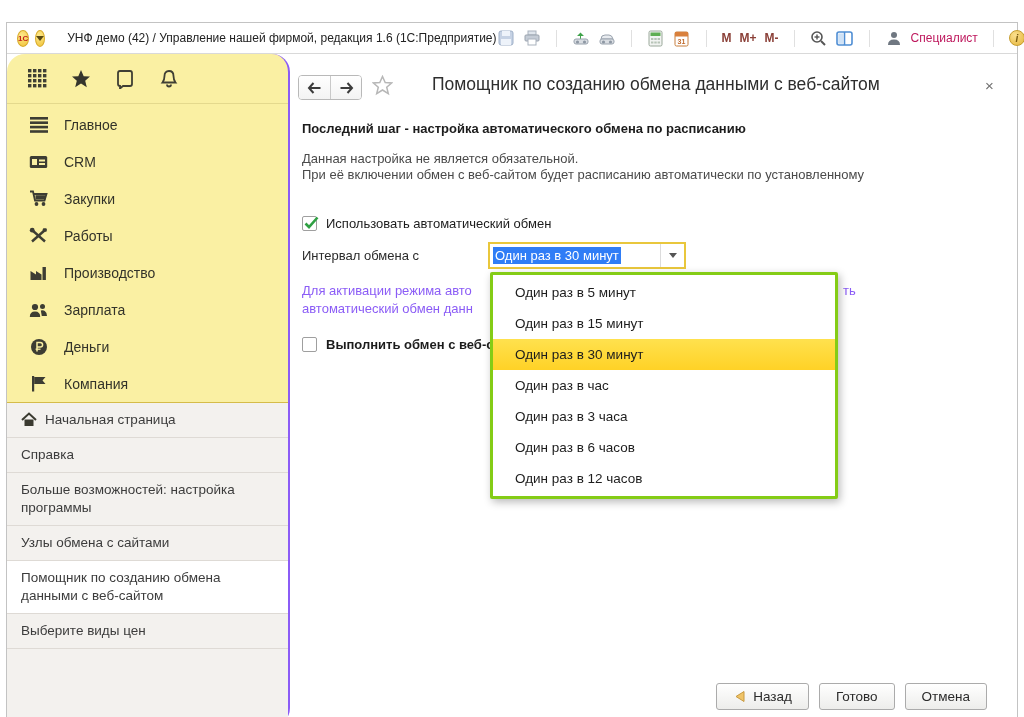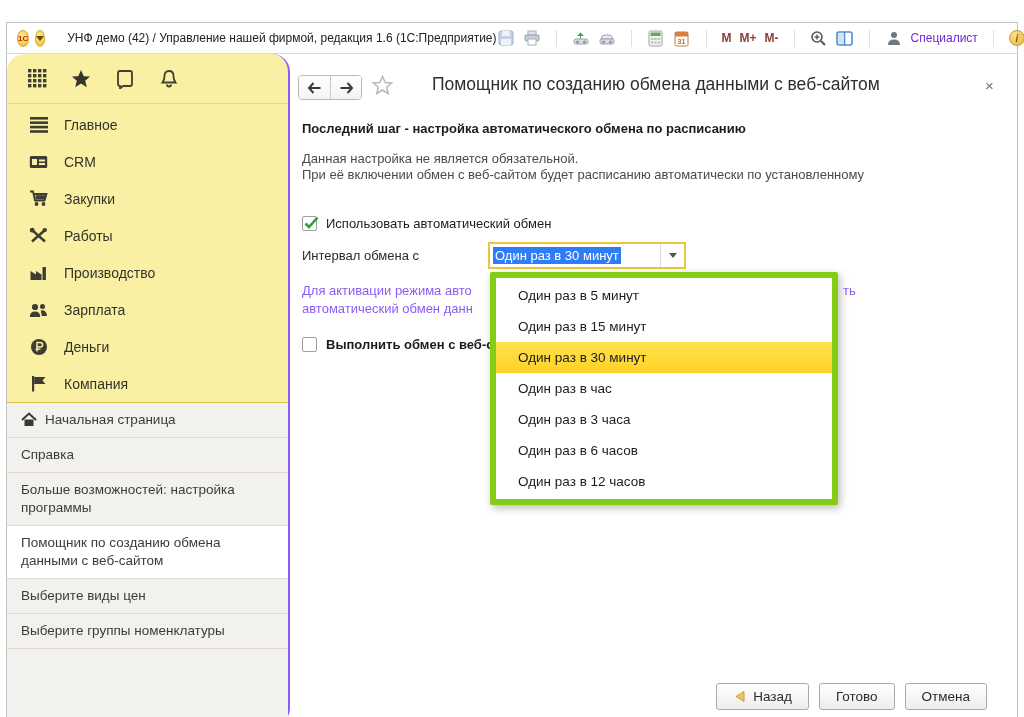--- a/index.html
+++ b/index.html
@@ -20,21 +20,21 @@
                  background:radial-gradient(circle at 35% 30%, #ffe98a, #f0c43c);
                  border:1px solid #d8aa2a; display:flex; align-items:center; justify-content:center;
                  margin-right:8px; }
   .menu-circle .tri { width:0; height:0; border-left:4px solid transparent; border-right:4px solid transparent;
                       border-top:5px solid #5a4a14; }
   .tb-sep { width:1px; height:17px; background:#e0e0e0; margin:0 7px; }
   .tb-title { font-size:12px; color:#222; white-space:nowrap; }
   .tb-right { margin-left:auto; display:flex; align-items:center; gap:8px; }
   .tb-ic { width:18px; height:18px; display:flex; align-items:center; justify-content:center; cursor:default; }
   .m-label { font-size:12px; font-weight:bold; color:#8b4038; }
-  .user-label { font-size:12px; color:#6d28d9; }
+  .user-label { font-size:12px; color:#be185d; }
   .info-circle { width:16px; height:16px; border-radius:50%;
                  background:radial-gradient(circle at 35% 30%, #fbdf8d, #e4b53b);
                  border:1px solid #c69d2e; color:#7a5c10; font-size:10px; font-weight:bold; font-style:italic;
                  display:flex; align-items:center; justify-content:center; }
   .caret-down { width:0; height:0; border-left:4px solid transparent; border-right:4px solid transparent;
                 border-top:5px solid #555; }
 
   
   .app-body { flex:1; display:flex; min-height:0; }
   .sidebar { width:283px; flex:0 0 283px; background:#faf0a3; border-right:2px solid #8b5cf6;
@@ -69,21 +69,21 @@
   .cb-label { font-size:13px; color:#1c1c1c; }
   .cb-label.bold { font-weight:bold; }
   .field-label { font-size:13px; color:#2b2b2b; }
   .combo { display:flex; width:198px; height:27px; border:2px solid #e9c73c; background:#fff;
            align-items:stretch; cursor:pointer; }
   .combo-text { flex:1; display:flex; align-items:center; padding-left:3px; font-size:13px; overflow:hidden; }
   .combo-text span { background:#2f7df6; color:#fff; padding:1px 2px; white-space:nowrap; }
   .combo-btn { width:24px; border-left:1px solid #dcdcdc; display:flex; align-items:center; justify-content:center; }
   .hint { font-size:13px; color:#8b5cf6; white-space:nowrap; }
   .dropdown { position:absolute; left:200px; top:218px; width:348px; background:#fff;
-              border:6px solid #84cc16; border-radius:2px; box-shadow:2px 3px 8px rgba(0,0,0,.28);
+              border:3px solid #84cc16; border-radius:2px; box-shadow:2px 3px 8px rgba(0,0,0,.28);
               z-index:20; padding:2px 0; }
   .dd-item { height:31px; display:flex; align-items:center; padding-left:22px; font-size:13.5px; color:#1d1d1d;
              cursor:pointer; white-space:nowrap; }
   .dd-item.hl { background:linear-gradient(#ffe14e,#ffd226); }
   .footer-btns { display:flex; gap:10px; }
   .btn { height:27px; border:1px solid #ababab; border-radius:3px; background:linear-gradient(#ffffff,#ededeb);
          font-size:13.5px; color:#2b2b2b; display:flex; align-items:center; justify-content:center;
          padding:0 16px; cursor:pointer; gap:7px; font-family:inherit; }
   svg { display:block; }
 </style>
@@ -328,28 +328,28 @@
                 </svg>
               </span>
             <span>Начальная страница</span>
           </div>
           <div class="nav-item">
             <span>Справка</span>
           </div>
           <div class="nav-item">
             <span>Больше возможностей: настройка программы</span>
           </div>
+          <div class="nav-item">
+            <span>Узлы обмена с сайтами</span>
+          </div>
           <div class="nav-item active">
             <span>Помощник по созданию обмена данными с веб-сайтом</span>
           </div>
           <div class="nav-item">
             <span>Выберите виды цен</span>
-          </div>
-          <div class="nav-item">
-            <span>Выберите группы номенклатуры</span>
           </div>
         </div>
       </div>
 
       <div class="content">
 
         <div class="abs navbtns" style="left:8px; top:21px;">
           <div class="navbtn">
             <svg width="15" height="12" viewBox="0 0 15 12">
                 <path d="M6.5 1 L2 6 L6.5 11 M2 6 L13.5 6" fill="none" stroke="#3c3c3c" stroke-width="2"></path>

